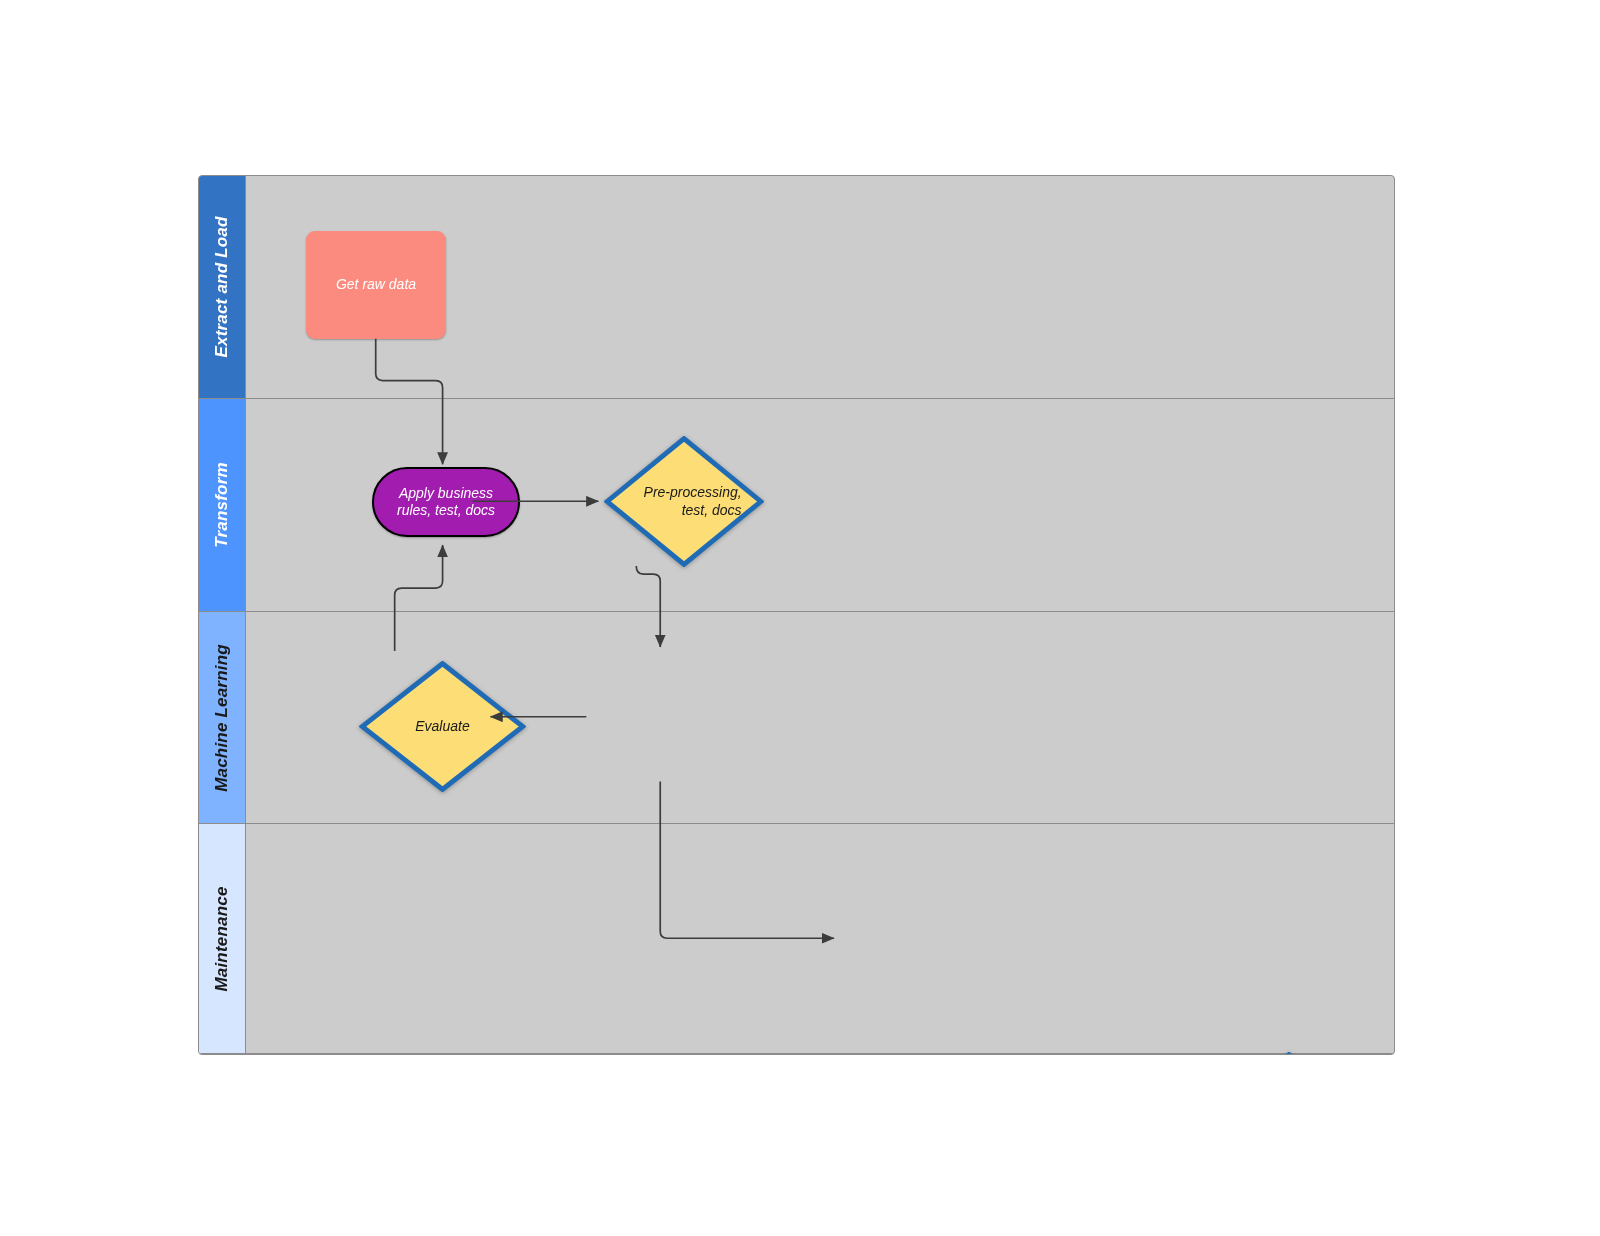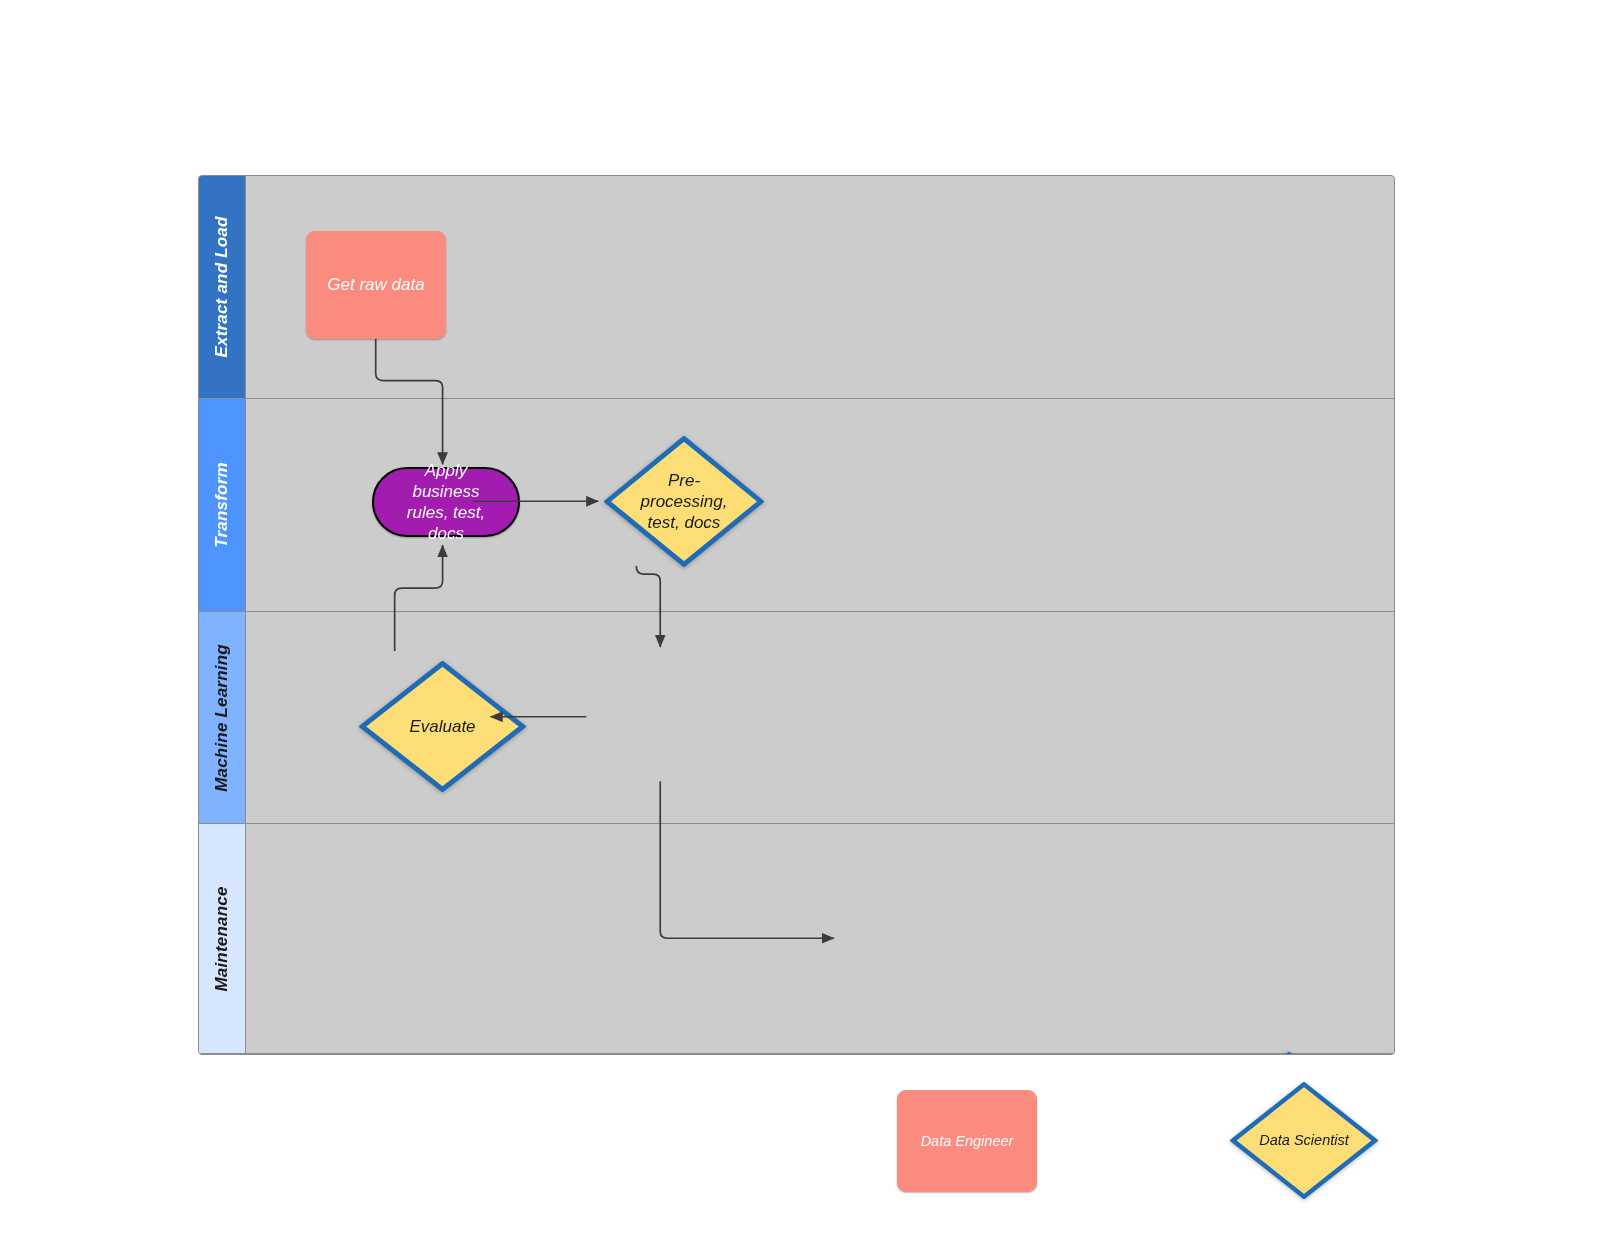--- a/index.html
+++ b/index.html
@@ -20,21 +20,21 @@
                box-sizing:border-box;border-right:1px solid #8c8c8c;
                display:flex;align-items:center;justify-content:center;}
   .lane-title{transform:rotate(-90deg);white-space:nowrap;
               font-size:17px;font-weight:bold;font-style:italic;
               letter-spacing:.2px;}
 
   .lane-body{position:absolute;left:47px;top:0;right:0;height:100%;}
 
   
   .shape{position:absolute;display:flex;align-items:center;justify-content:center;
-         text-align:center;font-style:italic;font-size:17px;line-height:1.25;
+         text-align:center;font-style:italic;font-size:14px;line-height:1.25;
          box-sizing:border-box;}
 
   .s-rect{background:#fc8b7f;border:1px solid #fc8b7f;border-radius:9px;
           color:#ffffff;box-shadow:0 1px 2px rgba(0,0,0,.28);}
 
   .s-stadium{background:#a21caf;color:#ffffff;border:2px solid #000000;
              border-radius:999px;box-shadow:0 1px 2px rgba(0,0,0,.28);}
 
   .s-diamond{color:#1a1a1a;}
   .s-diamond .dm-bg{position:absolute;inset:0;}
@@ -70,21 +70,21 @@
     <div class="lane" style="top:223px;height:213px;">
       <div class="lane-header" style="background:#4d94ff;">
         <span class="lane-title" style="color:#ffffff;">Transform</span>
       </div>
       <div class="lane-body">
 
         <div class="shape s-stadium" style="left:126px;top:68px;width:148px;height:70px;">
           <span style="width:78%;">Apply business rules, test, docs</span>
         </div>
 
-        <div class="shape s-diamond" style="left:358px;top:37px;width:160px;height:131px;">
+        <div class="shape s-diamond" style="left:358px;top:37px;width:160px;height:131px;text-align:right;">
           <span class="dm-bg">
             <svg viewBox="0 0 100 100" preserveAspectRatio="none">
               <polygon points="50,2 98,50 50,98 2,50" fill="#fcdd76" stroke="#1f6bb5" stroke-width="3.4"></polygon>
             </svg>
           </span>
           <span class="dm-label">Pre-processing, test, docs</span>
         </div>
 
       </div>
     </div>
@@ -146,27 +146,16 @@
 
         <path d="M462,607 L462,757 Q462,764 469,764 L636,764"></path>
       </g>
     </svg>
 
   </div>
 </div>
 
 <div id="legend">
 
-  <div class="shape s-rect" style="left:17px;top:5px;width:140px;height:102px;">
-    <span>Data Engineer</span>
-  </div>
 
 
-  <div class="shape s-diamond" style="left:350px;top:-3px;width:148px;height:117px;">
-    <span class="dm-bg">
-      <svg viewBox="0 0 100 100" preserveAspectRatio="none">
-        <polygon points="50,2 98,50 50,98 2,50" fill="#fcdd76" stroke="#1f6bb5" stroke-width="3.4"></polygon>
-      </svg>
-    </span>
-    <span class="dm-label" style="width:90%;">Data Scientist</span>
-  </div>
 
 </div>
 
 </body></html>

